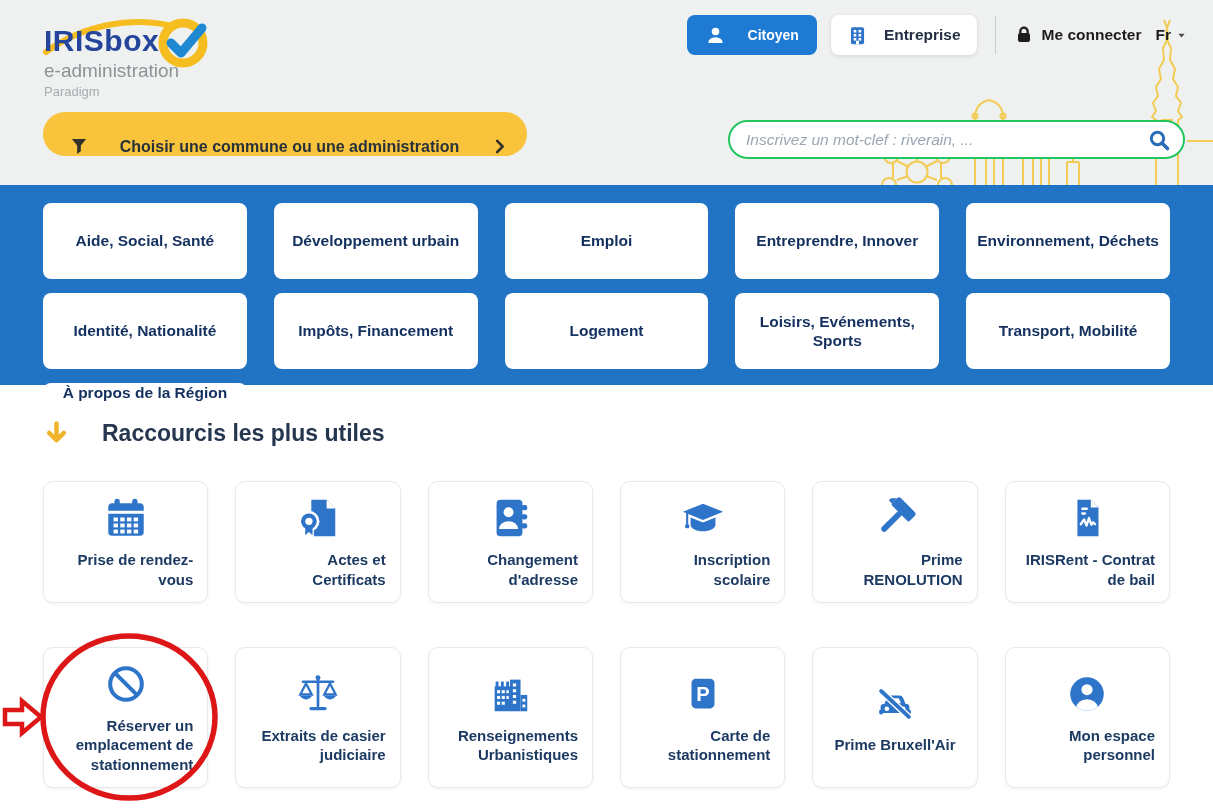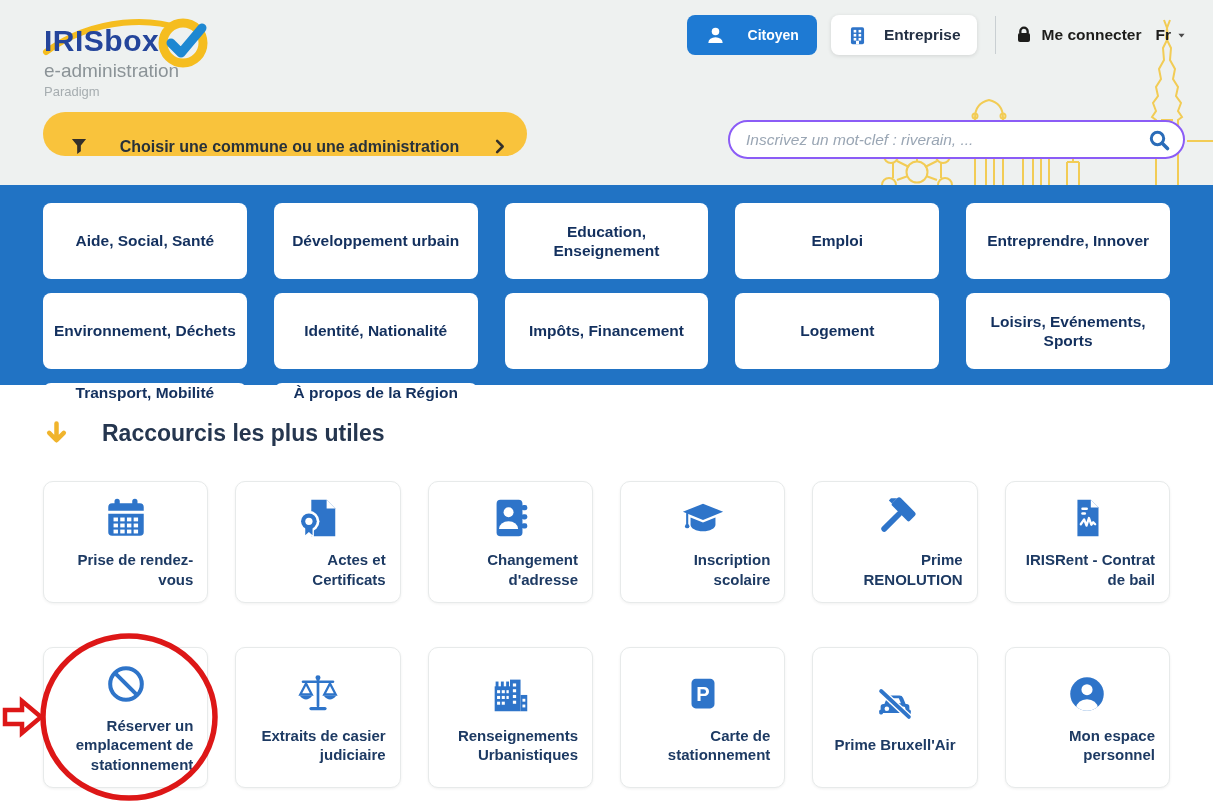--- a/index.html
+++ b/index.html
@@ -24,21 +24,21 @@
   .vdivider { width:1px; height:38px; background:#c9cfd2; margin:0 4px; }
   .login { display:flex; align-items:center; gap:8px; cursor:pointer; }
   .login-label { font-size:15.5px; font-weight:700; color:#1d1d1b; }
   .lang { display:flex; align-items:center; gap:5px; cursor:pointer; }
   .lang-label { font-size:15.5px; font-weight:700; color:#1d1d1b; }
 
   .commune-btn { position:absolute; left:43px; top:112px; width:484px; height:44px; border:none; border-radius:22px;
     background:#f9c33c; display:flex; align-items:flex-end; padding:0 18px 0 26px; cursor:pointer; z-index:2; font-family:inherit; }
   .commune-label { flex:1; text-align:center; font-size:16px; font-weight:600; color:#27313a; }
 
-  .search { position:absolute; left:728px; top:120px; width:457px; height:39px; border:2px solid #8b5cf6; border-radius:20px;
+  .search { position:absolute; left:728px; top:120px; width:457px; height:39px; border:2px solid #22c55e; border-radius:20px;
     background:#fff; display:flex; align-items:center; padding:0 12px 0 16px; z-index:2; }
   .search input { flex:1; border:none; outline:none; background:transparent; font-family:inherit; font-style:italic; font-size:15.5px; color:#4a5560; }
   .search input::placeholder { color:#9aa6b4; font-style:italic; }
   .search-btn { border:none; background:transparent; cursor:pointer; display:flex; align-items:center; padding:0; }
 
   
   .band { width:100%; height:200px; background:#2173c4; padding:18px 43px 16px; display:grid;
     grid-template-columns:repeat(5,1fr); grid-template-rows:76px 76px; gap:14px 27px; }
   .cat { background:#fff; border:none; border-radius:8px; font-family:inherit; font-size:15.5px; font-weight:600; color:#13305e;
     line-height:1.25; text-align:center; padding:0 10px; cursor:pointer; }
@@ -159,21 +159,20 @@
           <circle cx="10.5" cy="10.5" r="6.2" stroke="#2a6cb8" stroke-width="3" fill="none"></circle>
           <path d="M15.2 15.2 L20.5 20.5" stroke="#2a6cb8" stroke-width="3.6" stroke-linecap="round"></path>
         </svg>
       </button>
     </div>
   </div>
 
   <div class="band">
     <button class="cat">Aide, Social, Santé</button>
     <button class="cat">Développement urbain</button>
-    <button class="cat">Education, Enseignement</button>
     <button class="cat">Emploi</button>
     <button class="cat">Entreprendre, Innover</button>
     <button class="cat">Environnement, Déchets</button>
     <button class="cat">Identité, Nationalité</button>
     <button class="cat">Impôts, Financement</button>
     <button class="cat">Logement</button>
     <button class="cat">Loisirs, Evénements, Sports</button>
     <button class="cat">Transport, Mobilité</button>
     <button class="cat">À propos de la Région</button>
   </div>

